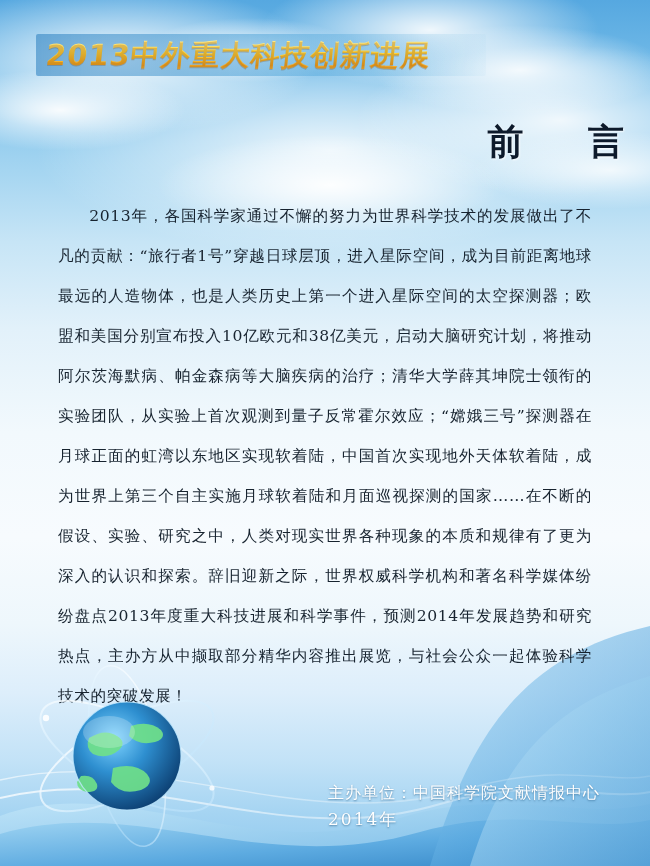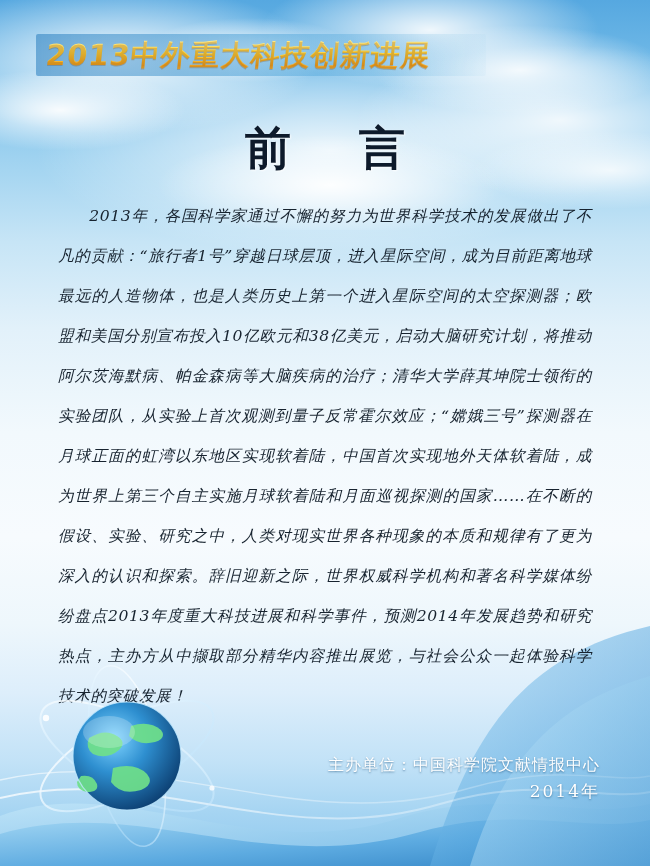--- a/index.html
+++ b/index.html
@@ -95,43 +95,42 @@
     text-shadow: 0 1px 0 rgba(120,60,0,0.25);
     transform: skewX(-6deg);
     white-space: nowrap;
   }
 
   
   .main-heading {
     position: absolute;
     top: 118px;
     left: 0; right: 0;
-    text-align: center;
+    text-align: right;
     font-family: "DejaVu Serif", serif;
-    font-size: 46px;
+    font-size: 36px;
     font-weight: bold;
     letter-spacing: 26px;
     text-indent: 26px;
     color: #0d1a2b;
     text-shadow: 1px 1px 2px rgba(255,255,255,0.85);
   }
 
   
   .body-copy {
     position: absolute;
     top: 196px;
     left: 58px;
     width: 534px;
     font-family: "DejaVu Serif", serif;
     font-size: 15.6px;
     line-height: 40px;
     color: #17232f;
     text-align: justify;
     text-justify: inter-character;
-    font-style: italic;
   }
   .body-copy p {
     margin: 0;
     text-indent: 2em;
     letter-spacing: 0.6px;
   }
 
   
   .globe {
     position: absolute;
@@ -139,22 +138,21 @@
     bottom: 18px;
     width: 210px;
     height: 200px;
   }
   .globe svg { width: 100%; height: 100%; display: block; }
 
   
   .footer {
     position: absolute;
     right: 50px;
-    bottom: 62px;
-    text-align: right;
+    bottom: 34px;
     font-family: "DejaVu Serif", serif;
     color: #ffffff;
     text-shadow: 0 1px 2px rgba(20,70,110,0.55);
   }
   .footer .org {
     font-size: 16px;
     letter-spacing: 1px;
     line-height: 26px;
   }
   .footer .year {

